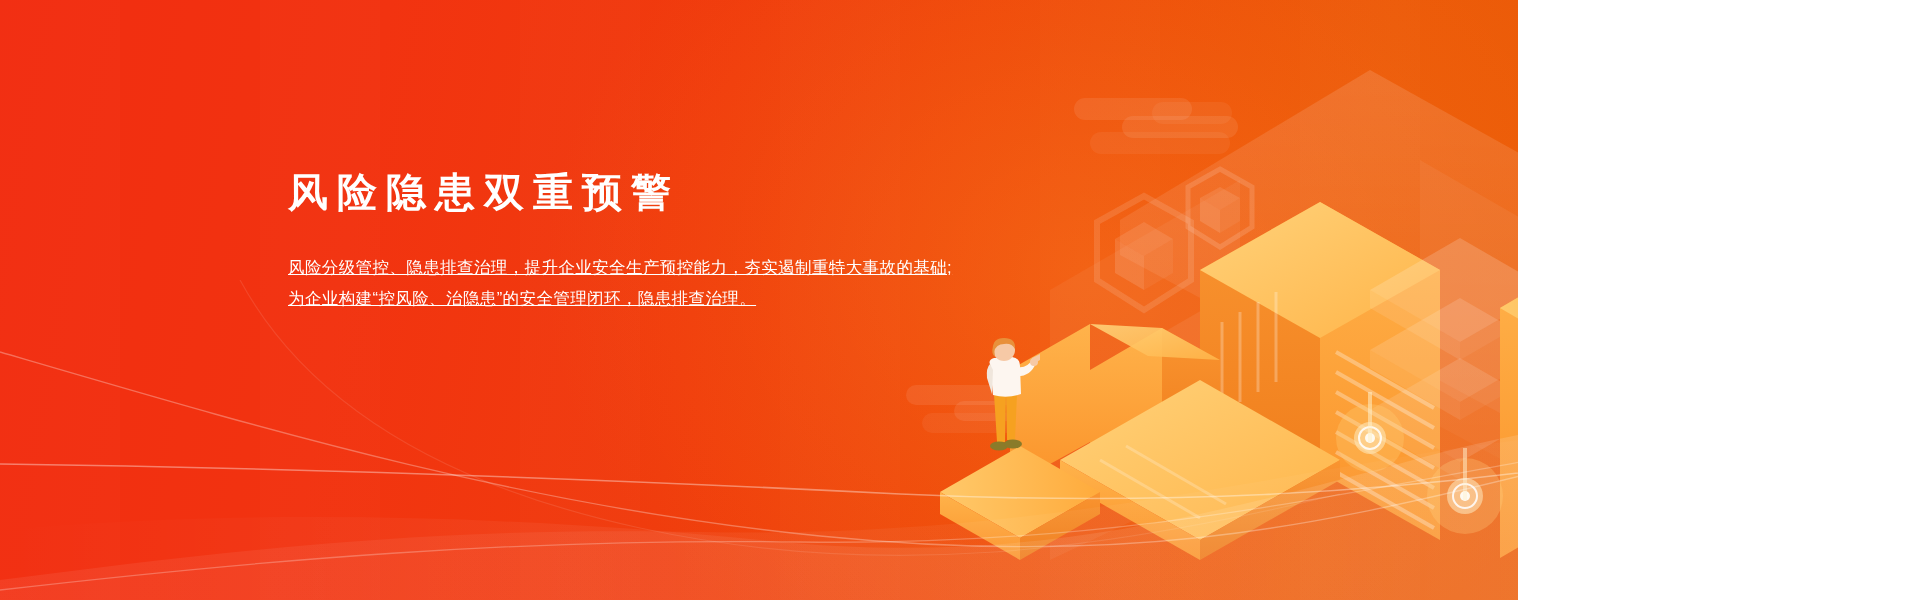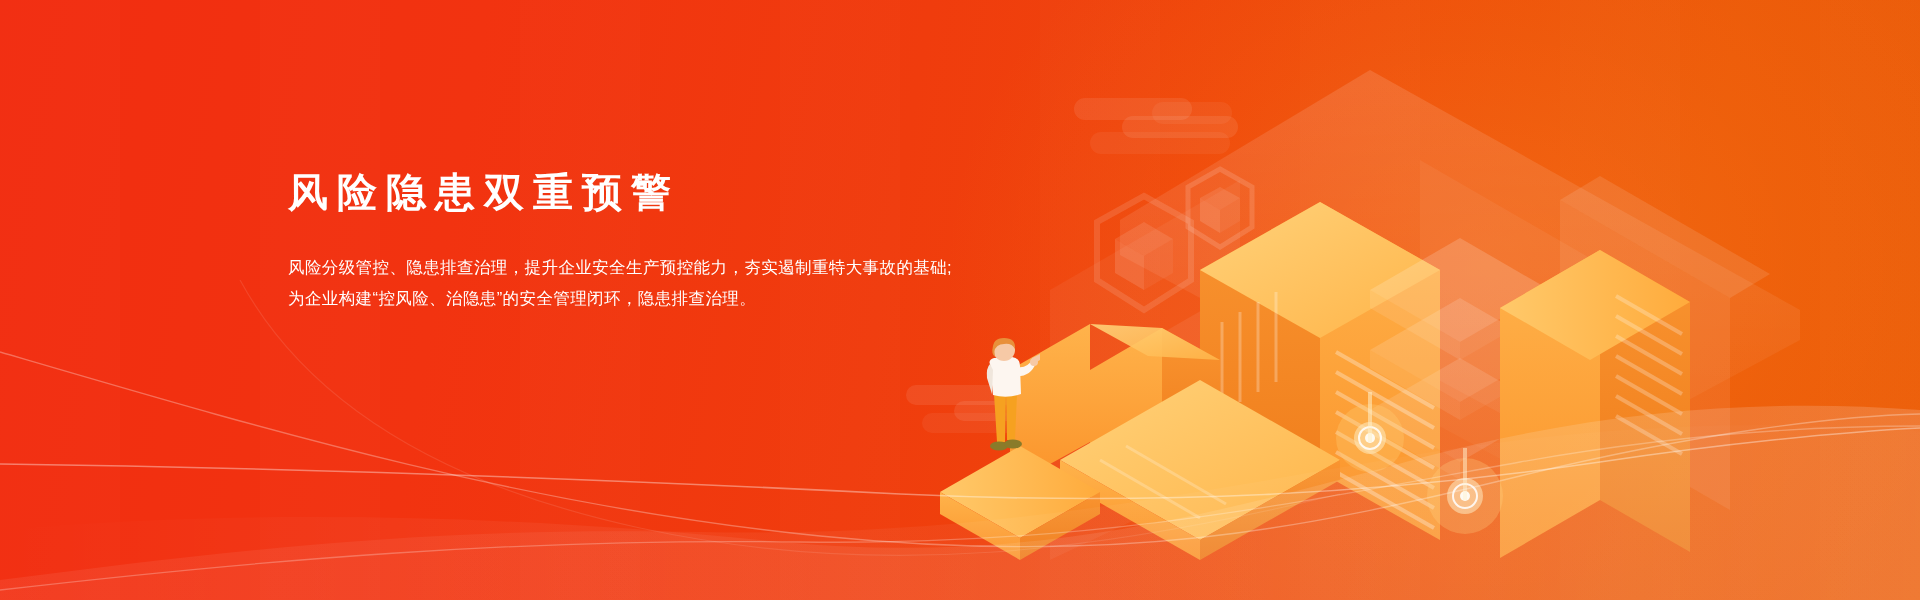--- a/index.html
+++ b/index.html
@@ -4,21 +4,21 @@
 <title>Banner</title>
 <style>
   * { margin:0; padding:0; box-sizing:border-box; }
   html, body {
     width:1920px; height:600px;
     overflow:hidden;
     font-family:"Liberation Sans","DejaVu Sans",sans-serif;
   }
   #banner {
     position:relative;
-    width:1920px; height:600px;
+    width:1518px; height:600px;
     overflow:hidden;
     background:linear-gradient(100deg,#f22d10 0%,#f23310 24%,#f03c0d 46%,#ee4b0a 68%,#ec5909 86%,#ec5d08 100%);
   }
 
   
   .bg-band {
     position:absolute; inset:0;
     background:repeating-linear-gradient(90deg,
       rgba(255,255,255,0.012) 0px,
       rgba(255,255,255,0.012) 120px,
@@ -47,20 +47,21 @@
     white-space:nowrap;
   }
   .subcopy { margin-top:36px; }
   .subline {
     color:#ffffff;
     font-size:16.5px;
     line-height:31px;
     letter-spacing:0.4px;
     white-space:nowrap;
     font-weight:400;
+    text-decoration:underline;
   }
 
   
   .art { position:absolute; left:700px; top:40px; width:1220px; height:520px; pointer-events:none; }
 
   
   .cloud { position:absolute; }
   .cloud .bar { position:absolute; border-radius:20px; background:rgba(255,255,255,0.085); }
   .cloud .bar.d { background:rgba(255,255,255,0.055); }
 

